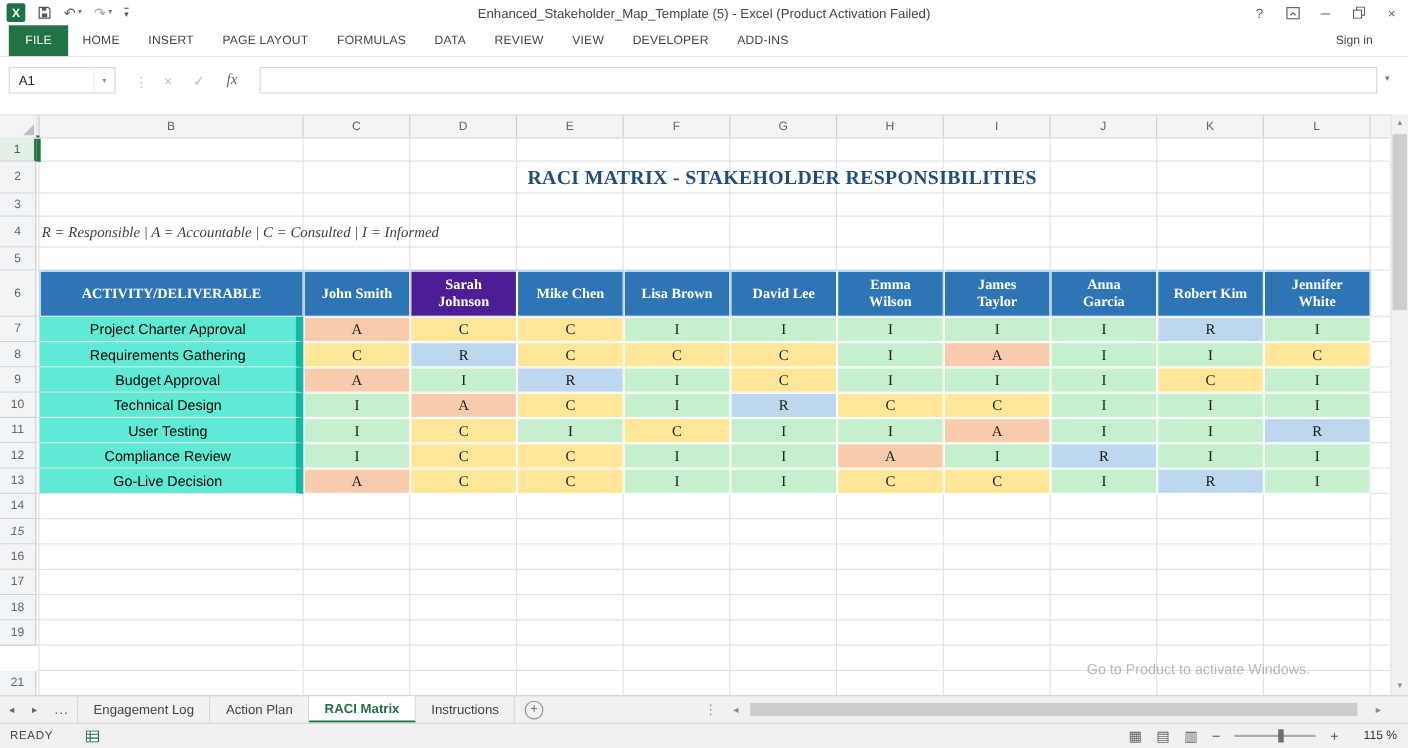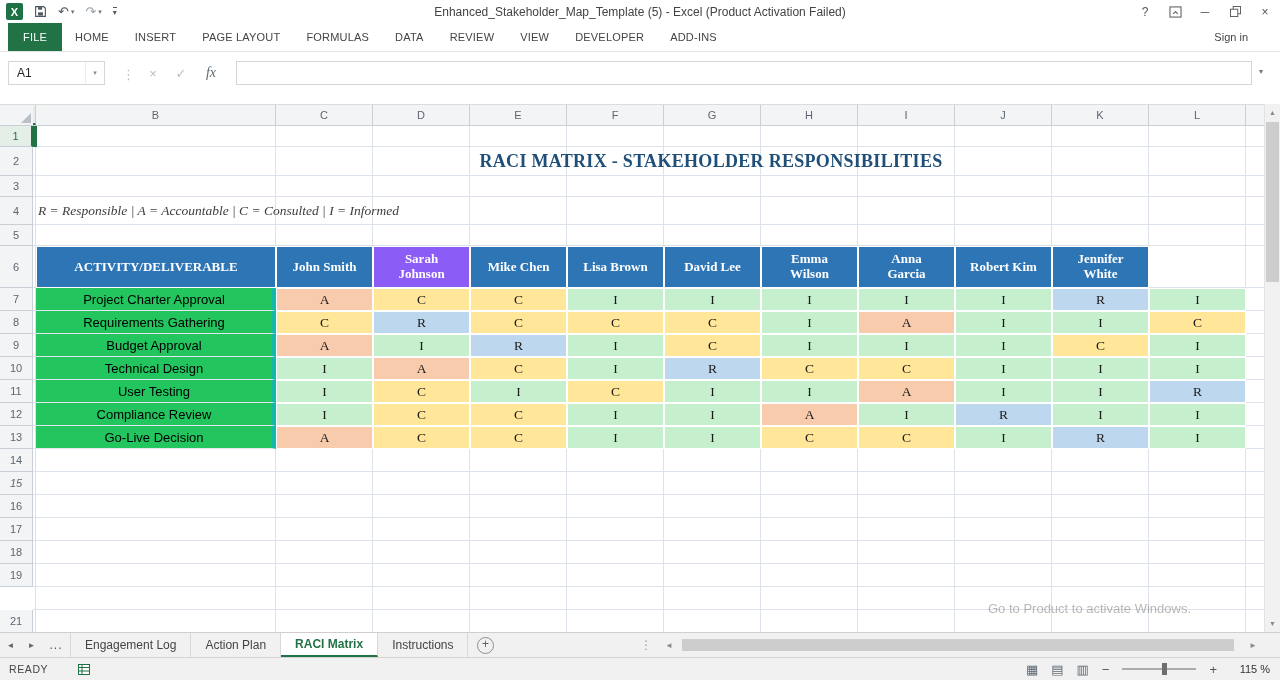--- a/index.html
+++ b/index.html
@@ -66,22 +66,22 @@
   .sheet-title{position:absolute;left:36px;top:21px;width:1210px;height:29px;line-height:29px;text-align:center;
                padding-left:140px;box-sizing:border-box;font-family:"Liberation Serif",serif;font-weight:bold;
                font-size:18px;color:#1F4E79;letter-spacing:.3px;z-index:2;white-space:nowrap;}
   .legend{position:absolute;left:38px;top:71px;height:28px;line-height:28px;font-family:"Liberation Serif",serif;
           font-style:italic;font-size:13.5px;color:#3D3D3D;z-index:2;white-space:nowrap;}
   .raci{position:absolute;left:36px;top:120px;z-index:2;}
   .rrow{display:flex;}
   .hcell{height:42px;color:#fff;font-family:"Liberation Serif",serif;font-weight:bold;font-size:13px;
          display:flex;align-items:center;justify-content:center;text-align:center;border:1px solid #fff;
          box-sizing:border-box;white-space:pre-line;line-height:1.15;}
-  .acell{height:23px;background:#22c55e;font-size:13px;color:#000;display:flex;align-items:center;justify-content:center;
-         border-right:4px solid #14b8a6;border-bottom:1px solid #E3E8EE;box-sizing:border-box;}
+  .acell{height:23px;background:#5eead4;font-size:13px;color:#000;display:flex;align-items:center;justify-content:center;
+         border-right:7px solid #14b8a6;border-bottom:1px solid #E3E8EE;box-sizing:border-box;}
   .vcell{height:23px;font-family:"Liberation Serif",serif;font-size:13.5px;color:#1a1a1a;display:flex;
          align-items:center;justify-content:center;border:1px solid #fff;box-sizing:border-box;}
 
   
   .vscroll{position:absolute;left:1264px;top:104px;width:16px;height:528px;background:#F1F1F1;
            border-left:1px solid #E3E3E3;box-sizing:border-box;}
   .vs-up,.vs-down{position:absolute;left:0;width:15px;height:17px;display:flex;align-items:center;
                   justify-content:center;color:#8a8a8a;font-size:7px;}
   .vs-up{top:0;}
   .vs-down{bottom:0;}
@@ -213,27 +213,29 @@
   </div>
 
 <div class="grid">
   <div class="a1sel"></div>
   <div class="sheet-title">RACI MATRIX - STAKEHOLDER RESPONSIBILITIES</div>
   <div class="legend">R = Responsible | A = Accountable | C = Consulted | I = Informed</div>
   <div class="raci">
       <div class="rrow">
         <div class="hcell" style="width: 240px; background: rgb(46, 117, 182);">ACTIVITY/DELIVERABLE</div>
         <div class="hcell" style="width: 97px; background: rgb(46, 117, 182);">John Smith</div>
-        <div class="hcell" style="width: 97px; background: #8b5cf6;">Sarah
+        <div class="hcell" style="width: 97px; background: #4c1d95;">Sarah
 Johnson</div>
         <div class="hcell" style="width: 97px; background: rgb(46, 117, 182);">Mike Chen</div>
         <div class="hcell" style="width: 97px; background: rgb(46, 117, 182);">Lisa Brown</div>
         <div class="hcell" style="width: 97px; background: rgb(46, 117, 182);">David Lee</div>
         <div class="hcell" style="width: 97px; background: rgb(46, 117, 182);">Emma
 Wilson</div>
+        <div class="hcell" style="width: 97px; background: rgb(46, 117, 182);">James
+Taylor</div>
         <div class="hcell" style="width: 97px; background: rgb(46, 117, 182);">Anna
 Garcia</div>
         <div class="hcell" style="width: 97px; background: rgb(46, 117, 182);">Robert Kim</div>
         <div class="hcell" style="width: 97px; background: rgb(46, 117, 182);">Jennifer
 White</div>
       </div>
       <div class="rrow">
         <div class="acell" style="width: 240px;">Project Charter Approval</div>
         <div class="vcell" style="width: 97px; background: rgb(248, 203, 173);">A</div>
         <div class="vcell" style="width: 97px; background: rgb(255, 230, 153);">C</div>

